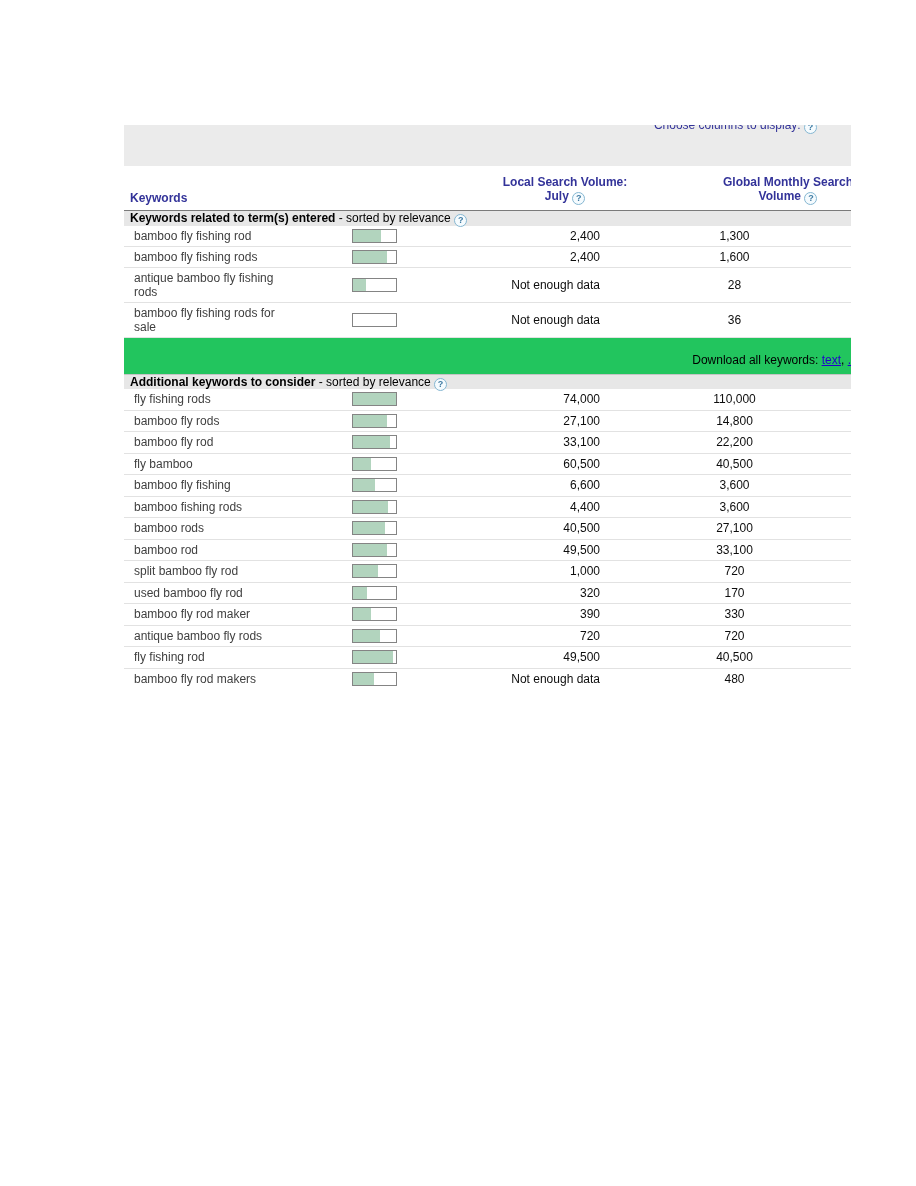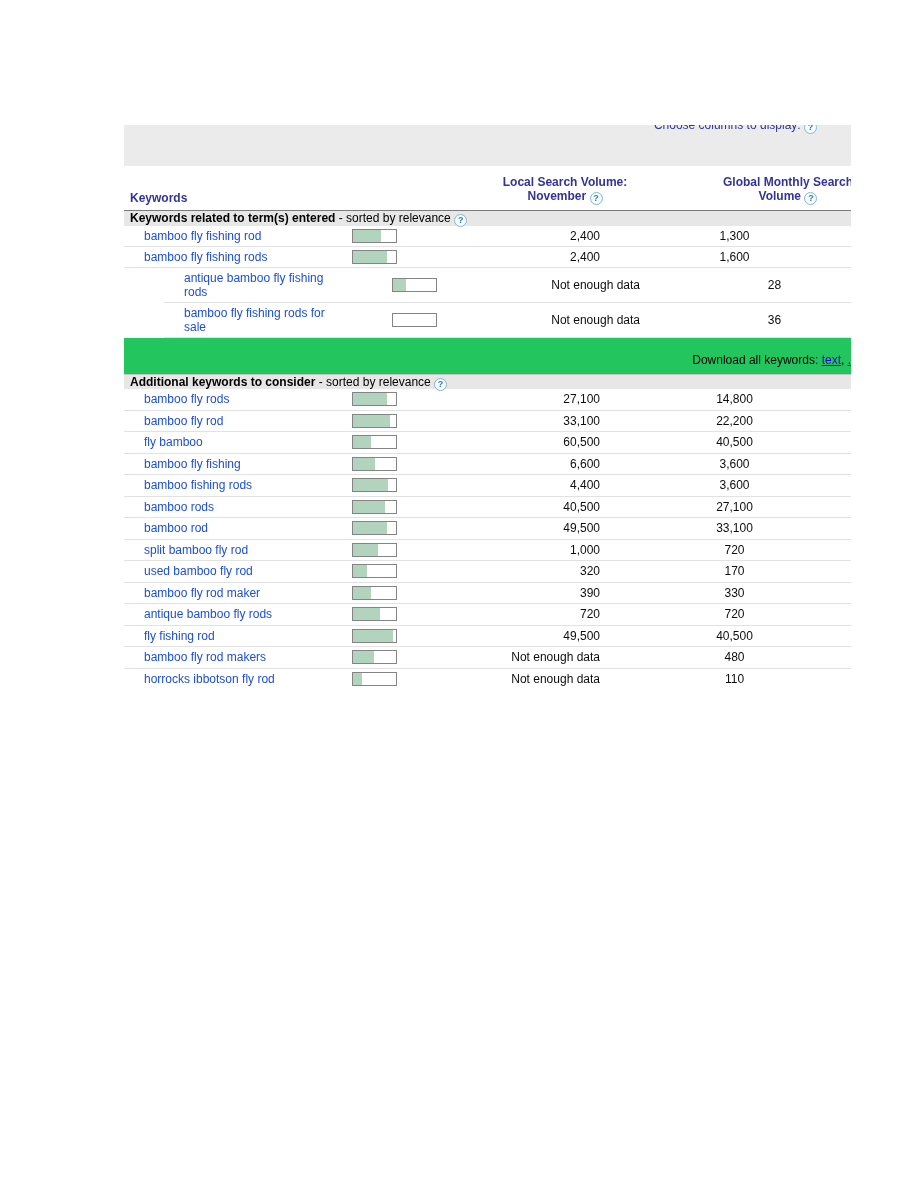--- a/index.html
+++ b/index.html
@@ -24,22 +24,22 @@
   
   .secheader{height:15px;background:#e7e7e7;line-height:15px;padding-left:6px;color:#000;box-sizing:border-box;white-space:nowrap;}
   .secheader.first{border-top:0;}
   .secheader.second{border-top:1px solid #c4c4c4;}
   .secheader b{font-weight:bold;}
 
   
   .row{position:relative;border-bottom:1px solid #e2e2e2;display:flex;align-items:center;}
   .row.h1{height:20px;}
   .row.h1b{height:20.5px;}
-  .row.h2{height:34px;margin-left:40px;}
-  .kw{position:absolute;left:20px;top:0;bottom:0;width:160px;display:flex;align-items:center;line-height:14px;color:#1d4ed8;}
+  .row.h2{height:34px;}
+  .kw{position:absolute;left:10px;top:0;bottom:0;width:160px;display:flex;align-items:center;line-height:14px;color:#404040;}
   .barwrap{position:absolute;left:228px;top:50%;margin-top:-7px;width:43px;height:12px;border:1px solid #848484;background:#fff;}
   .barfill{height:100%;background:#b2d4be;}
   .local{position:absolute;left:330px;width:146px;text-align:right;color:#0d0d0d;}
   .global{position:absolute;left:500px;width:221px;text-align:center;color:#0d0d0d;}
 
   
   .gap{height:36px;background:#22c55e;position:relative;}
   .dl{position:absolute;top:15px;right:0;white-space:nowrap;color:#000;}
   .dl a{color:#2200cc;text-decoration:underline;cursor:pointer;}
 </style>
@@ -52,21 +52,21 @@
     <span class="choose-cols"><span>Choose columns to display:</span>
       <span class="qicon">?</span>
     </span>
     <div class="showhide">Show/hide columns</div>
   </div>
 
   <div class="colheader">
     <div class="hblock h-keywords">Keywords</div>
     <div class="hblock h-local">
       <div>Local Search Volume:</div>
-      <div><span>November</span>
+      <div><span>July</span>
         <span class="qicon">?</span></div>
     </div>
     <div class="hblock h-global">
       <div>Global Monthly Search</div>
       <div><span>Volume</span>
         <span class="qicon">?</span></div>
     </div>
   </div>
 
   <div class="secheader first">
@@ -118,20 +118,28 @@
       <a>text</a><span>, </span><a>.</a>
     </div>
   </div>
 
   <div class="secheader second">
     <b>Additional keywords to consider</b><span> - sorted by relevance</span>
     <span class="qicon">?</span>
   </div>
 
   <div id="section-1-rows">
+  <div class="row h1b">
+    <div class="kw">fly fishing rods</div>
+    <div class="barwrap">
+      <div class="barfill" style="width: 100%;"></div>
+    </div>
+    <div class="local">74,000</div>
+    <div class="global">110,000</div>
+  </div>
 
   <div class="row h1b">
     <div class="kw">bamboo fly rods</div>
     <div class="barwrap">
       <div class="barfill" style="width: 78%;"></div>
     </div>
     <div class="local">27,100</div>
     <div class="global">14,800</div>
   </div>
 

